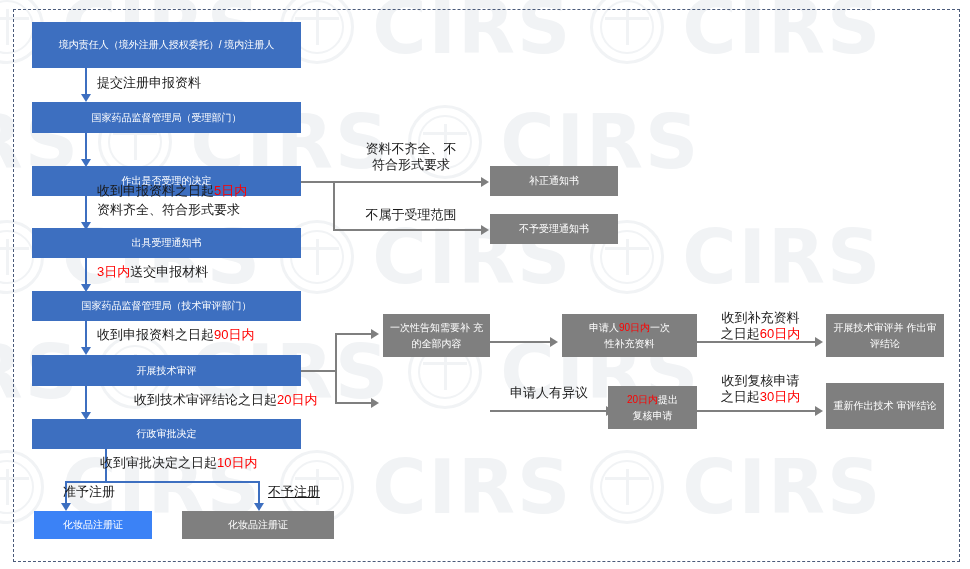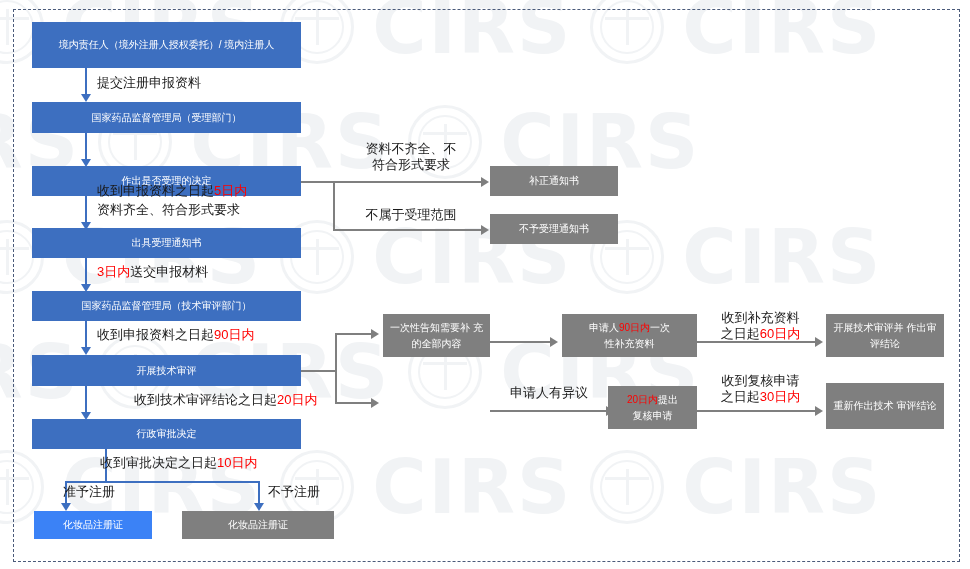--- a/index.html
+++ b/index.html
@@ -265,21 +265,21 @@
   <div class="elabel left" style="left:97px;top:264px;"><span class="hl">3日内</span>送交申报材料</div>
 
   <div class="elabel left" style="left:97px;top:327px;">收到申报资料之日起<span class="hl">90日内</span></div>
 
   <div class="elabel left" style="left:97px;top:392px;margin-left:37px;">收到技术审评结论之日起<span class="hl">20日内</span></div>
 
   <div class="elabel left" style="left:100px;top:455px;">收到审批决定之日起<span class="hl">10日内</span></div>
 
   <div class="elabel left" style="left:63px;top:484px;">准予注册</div>
 
-  <div class="elabel left" style="left:268px;top:484px;">不予注册</div>
+  <div class="elabel left" style="left:268px;top:484px;text-decoration:underline;">不予注册</div>
 
   <div class="elabel" style="left:341px;top:141px;width:140px;">资料不齐全、不
 符合形式要求</div>
 
   <div class="elabel" style="left:341px;top:207px;width:140px;">不属于受理范围</div>
 
   <div class="elabel" style="left:703px;top:310px;width:115px;">收到补充资料<br>之日起<span class="hl">60日内</span></div>
 
   <div class="elabel" style="left:489px;top:385px;width:120px;">申请人有异议</div>
 

